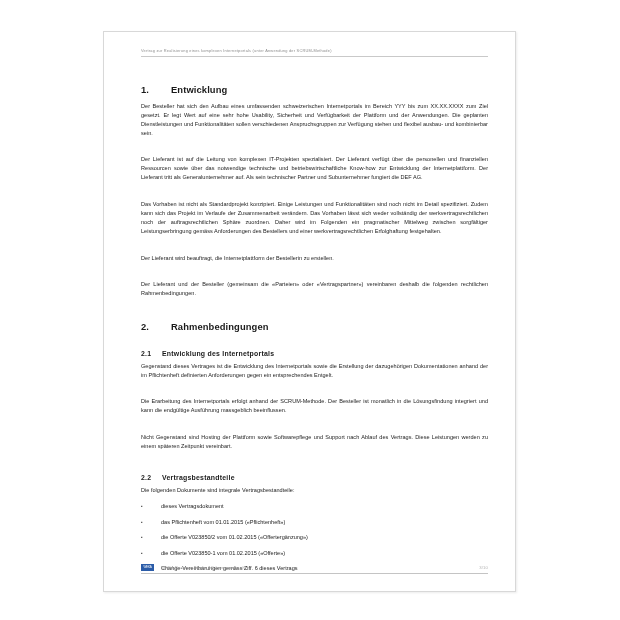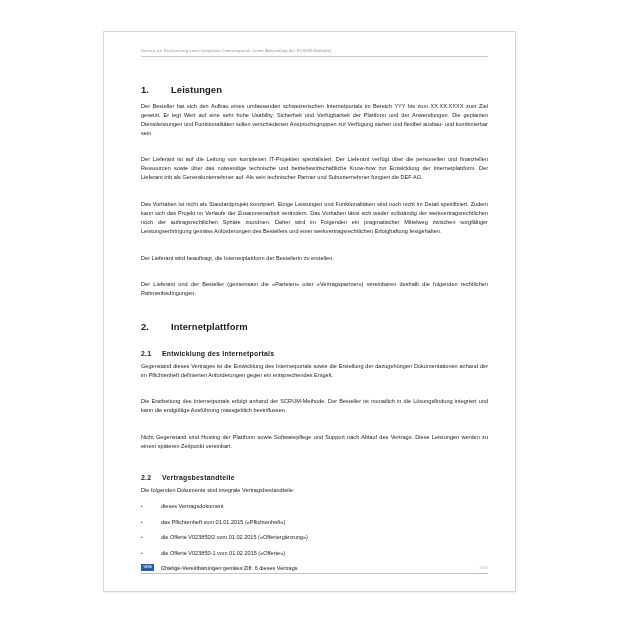--- a/index.html
+++ b/index.html
@@ -162,38 +162,38 @@
 <div id="viewport">
 
   <div id="page">
 
     <div id="page-inner">
 
       <div class="doc-header">Vertrag zur Realisierung eines komplexen Internetportals (unter Anwendung der SCRUM-Methode)</div>
 
       <h1 class="sec">
         <span class="num">1.</span>
-        <span>Leistungen</span>
+        <span>Entwicklung</span>
       </h1>
 
       <p class="body">Der Besteller hat sich den Aufbau eines umfassenden schweizerischen Internetportals im Bereich YYY bis zum XX.XX.XXXX zum Ziel gesetzt. Er legt Wert auf eine sehr hohe Usability, Sicherheit und Verfügbarkeit der Plattform und der Anwendungen. Die geplanten Dienstleistungen und Funktionalitäten sollen verschiedenen Anspruchsgruppen zur Verfügung stehen und flexibel ausbau- und kombinierbar sein.</p>
       <div class="gap-1"></div>
       <p class="body">Der Lieferant ist auf die Leitung von komplexen IT-Projekten spezialisiert. Der Lieferant verfügt über die personellen und finanziellen Ressourcen sowie über das notwendige technische und betriebswirtschaftliche Know-how zur Entwicklung der Internetplattform. Der Lieferant tritt als Generalunternehmer auf. Als sein technischer Partner und Subunternehmer fungiert die DEF AG.</p>
       <div class="gap-1"></div>
       <p class="body">Das Vorhaben ist nicht als Standardprojekt konzipiert. Einige Leistungen und Funktionalitäten sind noch nicht im Detail spezifiziert. Zudem kann sich das Projekt im Verlaufe der Zusammenarbeit verändern. Das Vorhaben lässt sich weder vollständig der werkvertragsrechtlichen noch der auftragsrechtlichen Sphäre zuordnen. Daher wird im Folgenden ein pragmatischer Mittelweg zwischen sorgfältiger Leistungserbringung gemäss Anforderungen des Bestellers und einer werkvertragsrechtlichen Erfolghaftung festgehalten.</p>
       <div class="gap-1"></div>
       <p class="body">Der Lieferant wird beauftragt, die Internetplattform der Bestellerin zu erstellen.</p>
       <div class="gap-1"></div>
       <p class="body">Der Lieferant und der Besteller (gemeinsam die «Parteien» oder «Vertragspartner») vereinbaren deshalb die folgenden rechtlichen Rahmenbedingungen.</p>
 
       <div class="gap-2"></div>
 
       <h1 class="sec">
         <span class="num">2.</span>
-        <span>Internetplattform</span>
+        <span>Rahmenbedingungen</span>
       </h1>
 
       <div class="gap-3"></div>
 
       <h2 class="subsec">
         <span class="num">2.1</span>
         <span>Entwicklung des Internetportals</span>
       </h2>
 
       <p class="body">Gegenstand dieses Vertrages ist die Entwicklung des Internetportals sowie die Erstellung der dazugehörigen Dokumentationen anhand der im Pflichtenheft definierten Anforderungen gegen ein entsprechendes Entgelt.</p>

